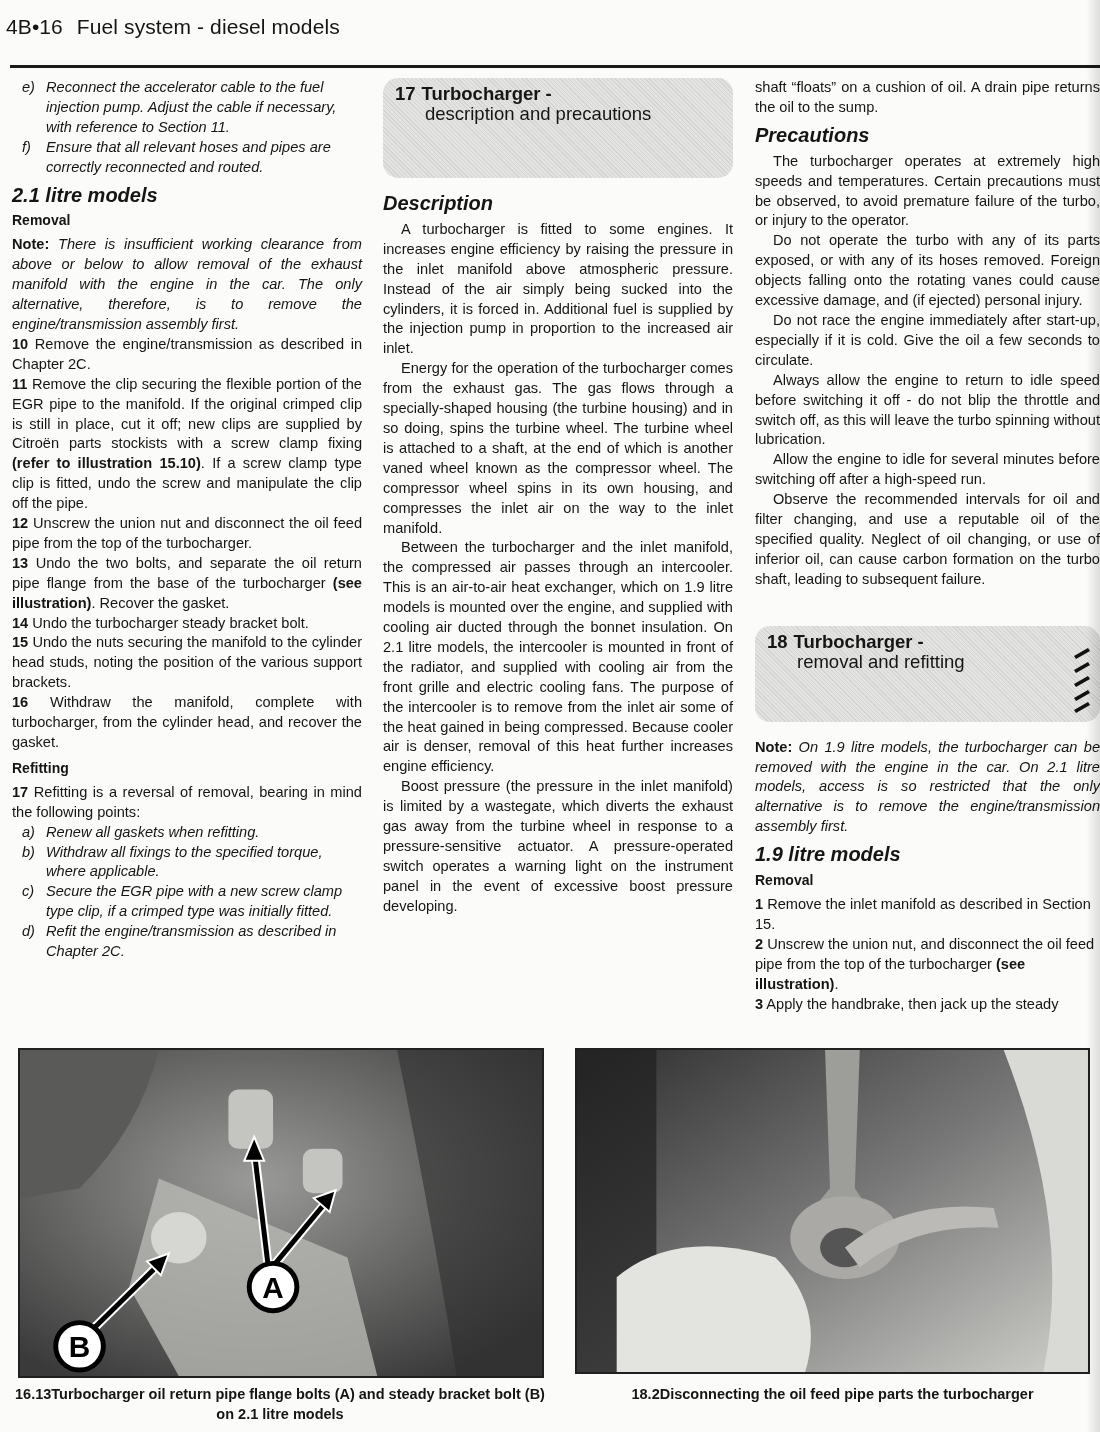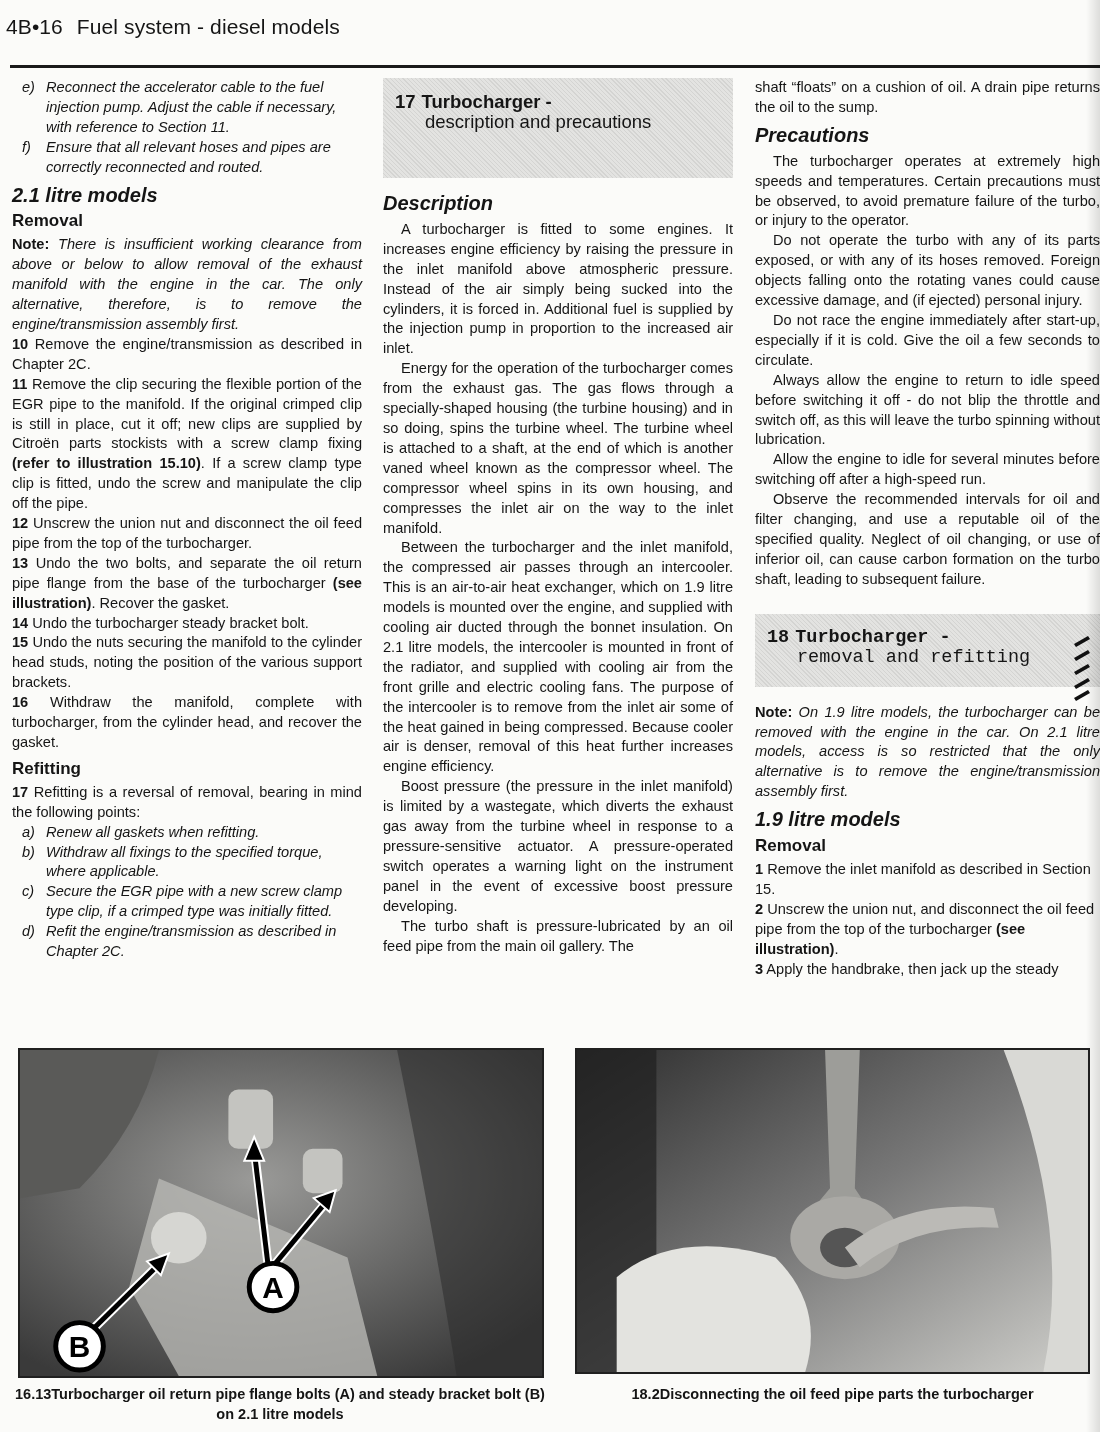--- a/index.html
+++ b/index.html
@@ -19,25 +19,25 @@
   .indent { text-indent: 18px; }
   .it { font-style: italic; }
   .b { font-weight: bold; }
 
   .sublist { padding-left: 10px; }
   .sublist li { list-style: none; display: flex; font-style: italic; text-align: left; }
   .sublist li .lbl { width: 24px; flex: none; }
   .sublist.deep { padding-left: 10px; }
 
   h2.section { font-size: 20px; font-weight: bold; font-style: italic; margin: 8px 0 6px; }
-  h3.sub { font-size: 17px; font-weight: bold; margin: 6px 0 4px; }
+  h3.sub { font-size: 14px; font-weight: bold; margin: 6px 0 4px; }
 
   .chapter-box {
     background: repeating-linear-gradient(45deg, #d4d4d2 0 1px, #e3e3e1 1px 3px);
-    padding: 14px 14px 14px 12px; height: 100px; margin-bottom: 16px; position: relative;
+    padding: 6px 14px 14px 12px; height: 100px; margin-bottom: 16px; position: relative; border-radius: 15px;
   }
   .chapter-box .t1 { font-size: 18.5px; font-weight: bold; }
   .chapter-box .t1 .n { margin-right: 6px; }
   .chapter-box .t2 { font-size: 18.5px; padding-left: 30px; }
   .difficulty-icon { position: absolute; right: 6px; top: 16px; width: 24px; height: 72px; }
 
   .figure { position: absolute; top: 1048px; border: 2px solid #202020; overflow: hidden; }
   .fig1 { left: 18px; width: 526px; height: 330px; }
   .fig2 { left: 575px; width: 515px; height: 326px; }
   .photo { width: 100%; height: 100%; display: block; }
@@ -107,34 +107,33 @@
 <div class="col col2">
   <div class="chapter-box" style="margin-top:0;">
     <div class="t1"><span class="n">17</span><span>Turbocharger -</span></div>
     <div class="t2">description and precautions</div>
   </div>
   <h2 class="section">Description</h2>
   <p class="indent">A turbocharger is fitted to some engines. It increases engine efficiency by raising the pressure in the inlet manifold above atmospheric pressure. Instead of the air simply being sucked into the cylinders, it is forced in. Additional fuel is supplied by the injection pump in proportion to the increased air inlet.</p>
   <p class="indent">Energy for the operation of the turbocharger comes from the exhaust gas. The gas flows through a specially-shaped housing (the turbine housing) and in so doing, spins the turbine wheel. The turbine wheel is attached to a shaft, at the end of which is another vaned wheel known as the compressor wheel. The compressor wheel spins in its own housing, and compresses the inlet air on the way to the inlet manifold.</p>
   <p class="indent">Between the turbocharger and the inlet manifold, the compressed air passes through an intercooler. This is an air-to-air heat exchanger, which on 1.9 litre models is mounted over the engine, and supplied with cooling air ducted through the bonnet insulation. On 2.1 litre models, the intercooler is mounted in front of the radiator, and supplied with cooling air from the front grille and electric cooling fans. The purpose of the intercooler is to remove from the inlet air some of the heat gained in being compressed. Because cooler air is denser, removal of this heat further increases engine efficiency.</p>
   <p class="indent">Boost pressure (the pressure in the inlet manifold) is limited by a wastegate, which diverts the exhaust gas away from the turbine wheel in response to a pressure-sensitive actuator. A pressure-operated switch operates a warning light on the instrument panel in the event of excessive boost pressure developing.</p>
-  <p class="indent">The turbo shaft is pressure-lubricated by an oil feed pipe from the main oil gallery. The</p>
 </div>
 
 <div class="col col3">
   <p>shaft “floats” on a cushion of oil. A drain pipe returns the oil to the sump.</p>
   <h2 class="section">Precautions</h2>
   <p class="indent">The turbocharger operates at extremely high speeds and temperatures. Certain precautions must be observed, to avoid premature failure of the turbo, or injury to the operator.</p>
   <p class="indent">Do not operate the turbo with any of its parts exposed, or with any of its hoses removed. Foreign objects falling onto the rotating vanes could cause excessive damage, and (if ejected) personal injury.</p>
   <p class="indent">Do not race the engine immediately after start-up, especially if it is cold. Give the oil a few seconds to circulate.</p>
   <p class="indent">Always allow the engine to return to idle speed before switching it off - do not blip the throttle and switch off, as this will leave the turbo spinning without lubrication.</p>
   <p class="indent">Allow the engine to idle for several minutes before switching off after a high-speed run.</p>
   <p class="indent">Observe the recommended intervals for oil and filter changing, and use a reputable oil of the specified quality. Neglect of oil changing, or use of inferior oil, can cause carbon formation on the turbo shaft, leading to subsequent failure.</p>
 
-  <div class="chapter-box" style="margin-top:24px; height:73px;font-family:Liberation Mono, monospace;">
+  <div class="chapter-box" style="margin-top:36px; height:96px;">
     <div class="t1"><span class="n">18</span><span>Turbocharger -</span></div>
     <div class="t2">removal and refitting</div>
     <svg class="difficulty-icon" viewBox="0 0 24 72">
       <g fill="#111">
         <path d="M4 14 l14 -8 l2 3 l-14 8z"></path>
         <path d="M4 28 l14 -8 l2 3 l-14 8z"></path>
         <path d="M4 42 l14 -8 l2 3 l-14 8z"></path>
         <path d="M4 56 l14 -8 l2 3 l-14 8z"></path>
         <path d="M4 68 l14 -8 l2 3 l-14 8z"></path>
       </g>

